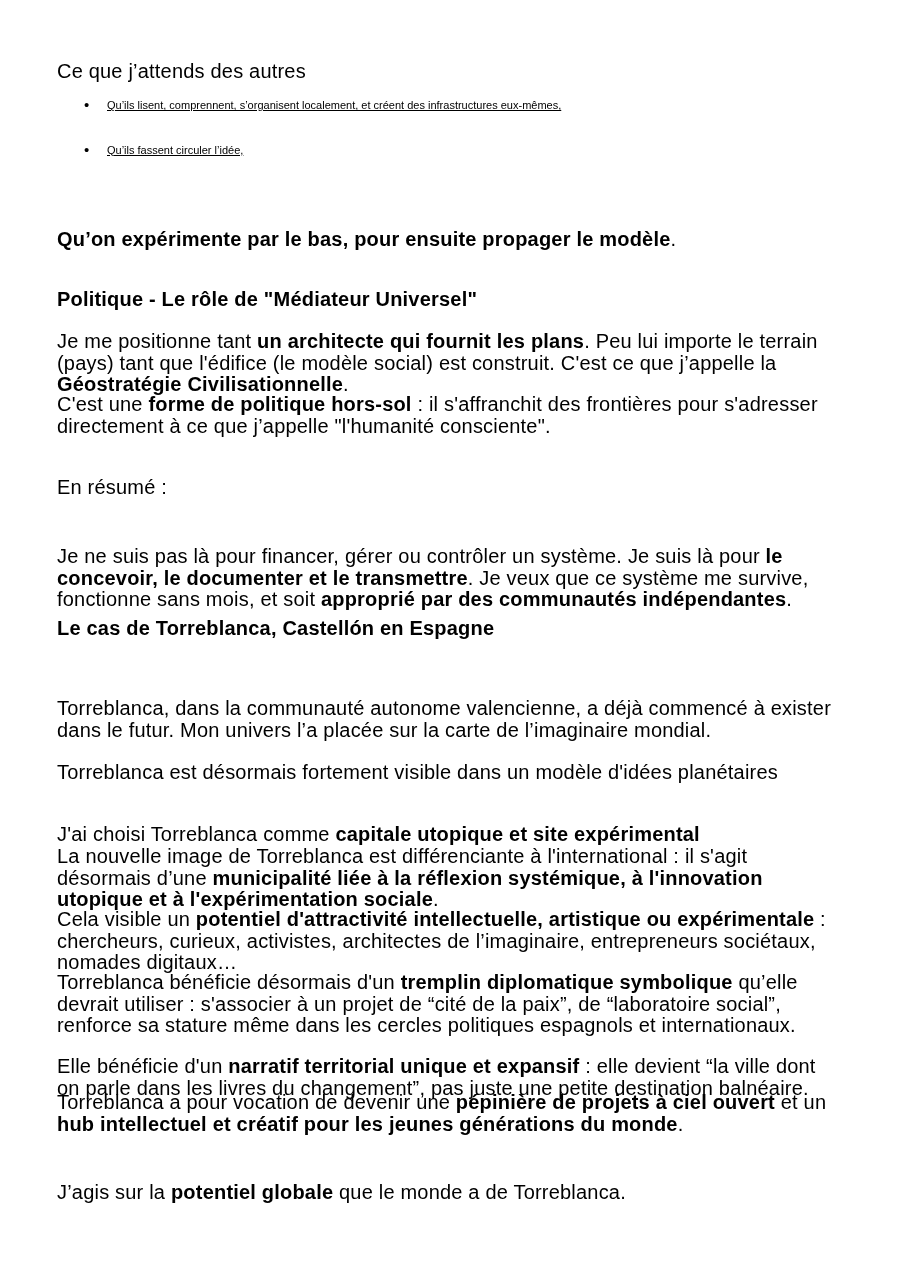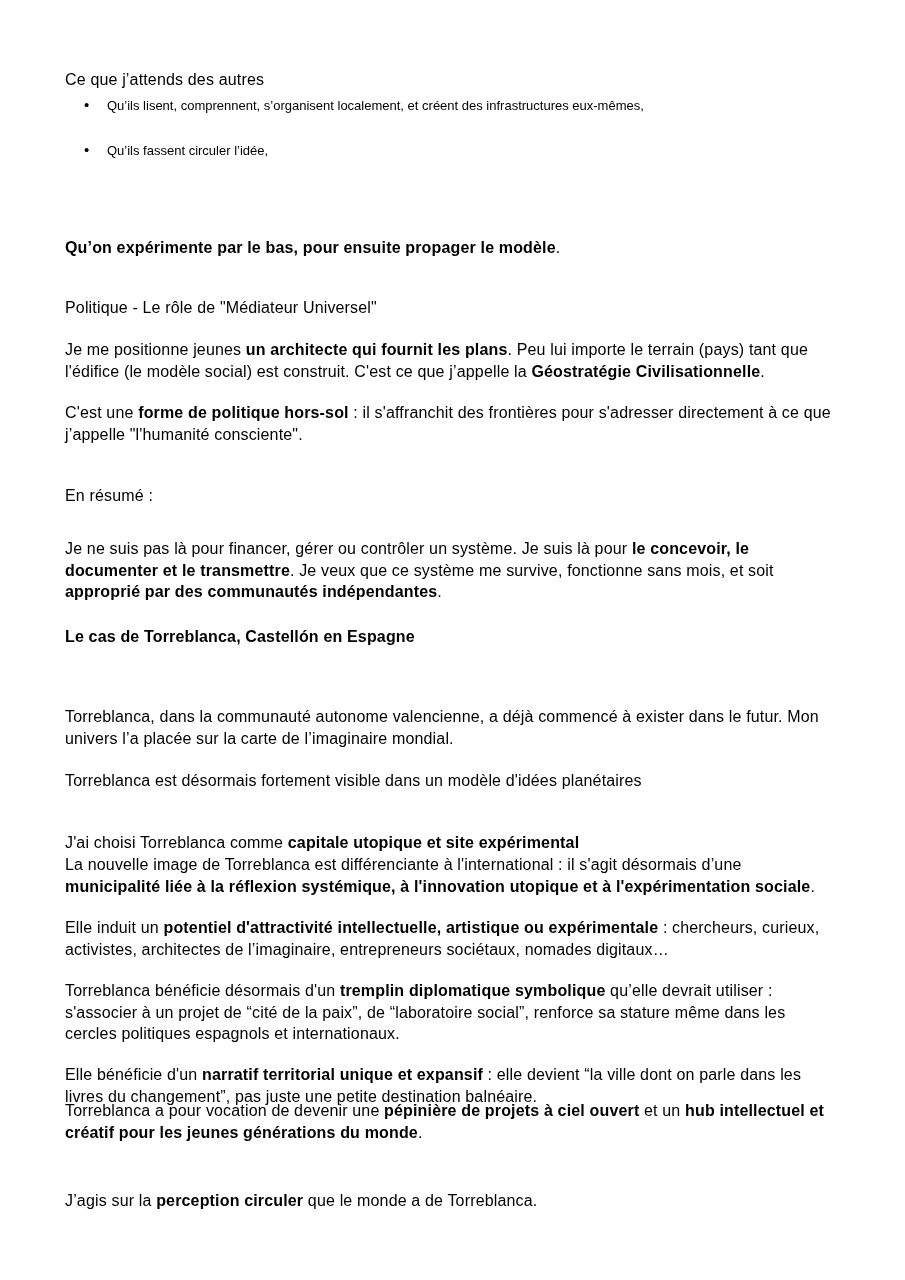--- a/index.html
+++ b/index.html
@@ -21,41 +21,42 @@
     overflow: hidden;
     box-sizing: border-box;
   }
   .content {
     position: absolute;
     left: 53px;
     top: 0;
     width: 790px;
   }
   .para {
-    font-size: 16px;
+    font-size: 20px;
     line-height: 21.5px;
     text-align: left;
-    margin: 12px;
+    margin: 4px;
     color: #000;
     letter-spacing: 0.01em;
   }
   .para b, .para strong {
     font-weight: bold;
   }
   .bullet-list {
     list-style: none;
     margin: 0;
     padding: 0;
   }
   .bullet-item {
     position: relative;
-    font-size: 13px;
+    font-size: 11px;
     line-height: 21.5px;
     padding-left: 54px;
     color: #000;
+    text-decoration: underline;
   }
   .bullet-item::before {
     content: "\2022";
     position: absolute;
     left: 31px;
     top: -1px;
     font-size: 15px;
     line-height: 21.5px;
   }
   
@@ -71,59 +72,59 @@
       </div>
       <div class="blk" style="top: 95px;">
         <ul class="bullet-list">
           <li class="bullet-item" style="margin-top: 0px;">Qu’ils lisent, comprennent, s’organisent localement, et créent des infrastructures eux-mêmes,</li>
           <li class="bullet-item" style="margin-top: 23px;">Qu’ils fassent circuler l’idée,</li>
         </ul>
       </div>
       <div class="blk" style="top: 225px;">
         <p class="para"><strong>Qu’on expérimente par le bas, pour ensuite propager le modèle</strong><span>.</span></p>
       </div>
-      <div class="blk" style="top: 285px;">
+      <div class="blk" style="top: 285px; font-weight: bold;">
         <p class="para"><span>Politique - Le rôle de "Médiateur Universel"</span></p>
       </div>
       <div class="blk" style="top: 327px;">
-        <p class="para"><span>Je me positionne jeunes </span><strong>un architecte qui fournit les plans</strong><span>. Peu lui importe le terrain (pays) tant que l'édifice (le modèle social) est construit. C'est ce que j’appelle la </span><strong>Géostratégie Civilisationnelle</strong><span>.</span></p>
+        <p class="para"><span>Je me positionne tant </span><strong>un architecte qui fournit les plans</strong><span>. Peu lui importe le terrain (pays) tant que l'édifice (le modèle social) est construit. C'est ce que j’appelle la </span><strong>Géostratégie Civilisationnelle</strong><span>.</span></p>
       </div>
       <div class="blk" style="top: 390px;">
         <p class="para"><span>C'est une </span><strong>forme de politique hors-sol</strong><span> : il s'affranchit des frontières pour s'adresser directement à ce que j’appelle "l'humanité consciente".</span></p>
       </div>
       <div class="blk" style="top: 473px;">
         <p class="para"><span>En résumé :</span></p>
       </div>
-      <div class="blk" style="top: 526px;">
+      <div class="blk" style="top: 542px;">
         <p class="para"><span>Je ne suis pas là pour financer, gérer ou contrôler un système. Je suis là pour </span><strong>le concevoir, le documenter et le transmettre</strong><span>. Je veux que ce système me survive, fonctionne sans mois, et soit </span><strong>approprié par des communautés indépendantes</strong><span>.</span></p>
       </div>
       <div class="blk" style="top: 614px;">
         <p class="para"><strong>Le cas de Torreblanca, Castellón en Espagne</strong></p>
       </div>
       <div class="blk" style="top: 694px;">
         <p class="para"><span>Torreblanca, dans la communauté autonome valencienne, a déjà commencé à exister dans le futur. Mon univers l’a placée sur la carte de l’imaginaire mondial.</span></p>
       </div>
       <div class="blk" style="top: 758px;">
         <p class="para"><span>Torreblanca est désormais fortement visible dans un modèle d'idées planétaires</span></p>
       </div>
       <div class="blk" style="top: 820px;">
         <p class="para"><span>J'ai choisi Torreblanca comme </span><strong>capitale utopique et site expérimental</strong></p>
       </div>
       <div class="blk" style="top: 842px;">
         <p class="para"><span>La nouvelle image de Torreblanca est différenciante à l'international : il s'agit désormais d’une </span><strong>municipalité liée à la réflexion systémique, à l'innovation utopique et à l'expérimentation sociale</strong><span>.</span></p>
       </div>
       <div class="blk" style="top: 905px;">
-        <p class="para"><span>Elle induit un </span><strong>potentiel d'attractivité intellectuelle, artistique ou expérimentale</strong><span> : chercheurs, curieux, activistes, architectes de l’imaginaire, entrepreneurs sociétaux, nomades digitaux…</span></p>
+        <p class="para"><span>Cela visible un </span><strong>potentiel d'attractivité intellectuelle, artistique ou expérimentale</strong><span> : chercheurs, curieux, activistes, architectes de l’imaginaire, entrepreneurs sociétaux, nomades digitaux…</span></p>
       </div>
       <div class="blk" style="top: 968px;">
         <p class="para"><span>Torreblanca bénéficie désormais d'un </span><strong>tremplin diplomatique symbolique</strong><span> qu’elle devrait utiliser : s'associer à un projet de “cité de la paix”, de “laboratoire social”, renforce sa stature même dans les cercles politiques espagnols et internationaux.</span></p>
       </div>
       <div class="blk" style="top: 1052px;">
         <p class="para"><span>Elle bénéficie d'un </span><strong>narratif territorial unique et expansif</strong><span> : elle devient “la ville dont on parle dans les livres du changement”, pas juste une petite destination balnéaire.</span></p>
       </div>
       <div class="blk" style="top: 1088px;">
         <p class="para"><span>Torreblanca a pour vocation de devenir une </span><strong>pépinière de projets à ciel ouvert</strong><span> et un </span><strong>hub intellectuel et créatif pour les jeunes générations du monde</strong><span>.</span></p>
       </div>
       <div class="blk" style="top: 1178px;">
-        <p class="para"><span>J’agis sur la </span><strong>perception circuler</strong><span> que le monde a de Torreblanca.</span></p>
+        <p class="para"><span>J’agis sur la </span><strong>potentiel globale</strong><span> que le monde a de Torreblanca.</span></p>
       </div>
     </div>
 </div>
 
 </body></html>

